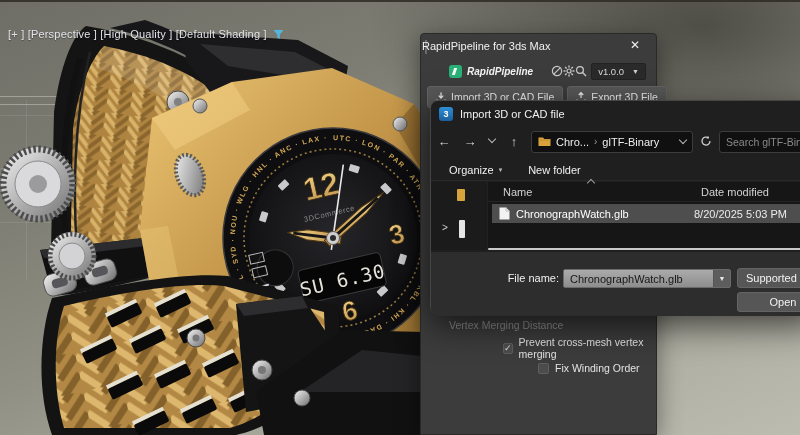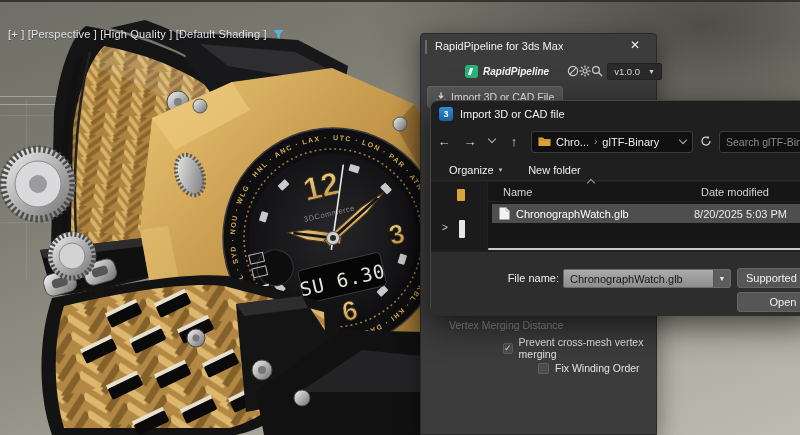--- a/index.html
+++ b/index.html
@@ -15,23 +15,23 @@
 
   
   .vp-label{ position:absolute; left:8px; top:4px; display:flex; align-items:center; gap:6px;
     color:#e3e3ea; font-size:11px; letter-spacing:.2px; text-shadow:0 1px 1px rgba(0,0,0,.35);margin-top:24px; }
 
   
   .rp{ position:absolute; left:420px; top:33px; width:237px; height:402px;
     background:#3c3c3c; border:1px solid #2a2a2a; border-radius:4px 4px 0 0;
     box-shadow:0 6px 24px rgba(0,0,0,.45); color:#e6e6e6; }
   .rp-grip{ position:absolute; left:4px; top:6px; width:2px; height:14px; background:#6a6a6a; }
-  .rp-title{ position:absolute; left:14px; top:6px; font-size:11px; color:#f0f0f0; }
+  .rp-title{ position:absolute; left:1px; top:6px; font-size:11px; color:#f0f0f0; }
   .rp-close{ position:absolute; right:16px; top:4px; font-size:12px; color:#efefef; cursor:pointer; }
-  .rp-brandrow{ position:absolute; left:20px; top:28px; width:221px; height:18px; display:flex; align-items:center;padding-left:24px; }
+  .rp-brandrow{ position:absolute; left:4px; top:28px; width:221px; height:18px; display:flex; align-items:center;padding-left:24px; }
   .rp-logo{ width:13px; height:13px; border-radius:3px; background:#29b277; position:relative; margin-right:5px; flex:none; }
   .rp-logo::after{ content:""; position:absolute; left:4px; top:3px; width:3px; height:7px; background:#fff; transform:skewX(-18deg); }
   .rp-brand{ font-size:10px; font-weight:bold; font-style:italic; color:#f2f2f2; }
   .rp-tools{ margin-left:auto; display:flex; align-items:center; gap:0; }
   .rp-ico{ width:12px; height:12px; display:block; }
   .rp-ver{ display:flex; align-items:center; gap:8px; background:#2a2a2a; border:1px solid #222;
     border-radius:2px; padding:2px 6px; font-size:9.5px; color:#d8d8d8; margin-left:4px; }
   .rp-ver .caret{ font-size:7px; color:#cfcfcf; }
   .rp-btnrow{ position:absolute; left:6px; top:52px; display:flex; gap:4px; }
   .rp-btn{ display:flex; align-items:center; gap:5px; background:#585858; border:1px solid #646464;
@@ -391,20 +391,27 @@
     </div>
 
     <div class="rp-btnrow">
       <div class="rp-btn">
         <svg width="10" height="10" viewBox="0 0 10 10">
           <path d="M5,0.5 L5,5.5 M2.8,3.6 L5,6 L7.2,3.6" stroke="#f0f0f0" stroke-width="1.2" fill="none"></path>
           <path d="M1,7.5 L1,9 L9,9 L9,7.5" stroke="#f0f0f0" stroke-width="1.2" fill="none"></path>
         </svg>
         <span>Import 3D or CAD File</span>
       </div>
+      <div class="rp-btn">
+        <svg width="10" height="10" viewBox="0 0 10 10">
+          <path d="M5,6 L5,1 M2.8,3 L5,0.6 L7.2,3" stroke="#f0f0f0" stroke-width="1.2" fill="none"></path>
+          <path d="M1,7.5 L1,9 L9,9 L9,7.5" stroke="#f0f0f0" stroke-width="1.2" fill="none"></path>
+        </svg>
+        <span>Export 3D File</span>
+      </div>
     </div>
 
     <div class="rp-set-label">Vertex Merging Distance</div>
     <div class="chk-row" style="left:82px; top:302px;">
       <span class="chk">✓</span>
       <span>Prevent cross-mesh vertex merging</span>
     </div>
     <div class="chk-row" style="left:117px; top:328px;">
       <span class="chk"></span>
       <span>Fix Winding Order</span>

